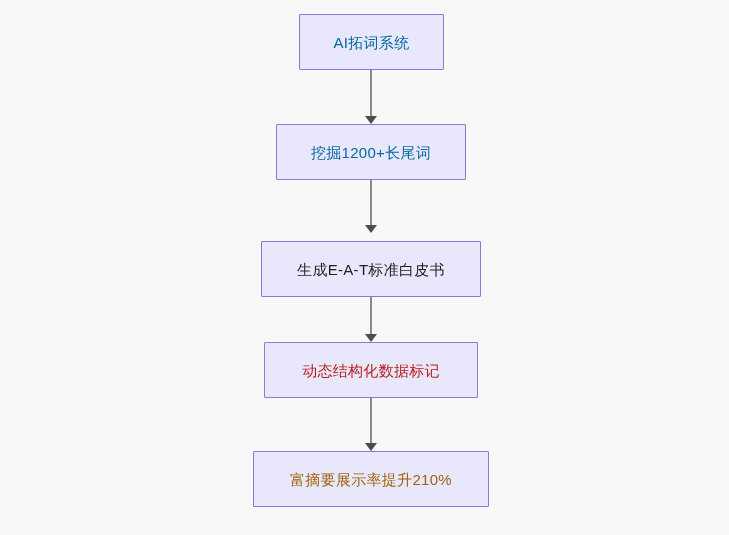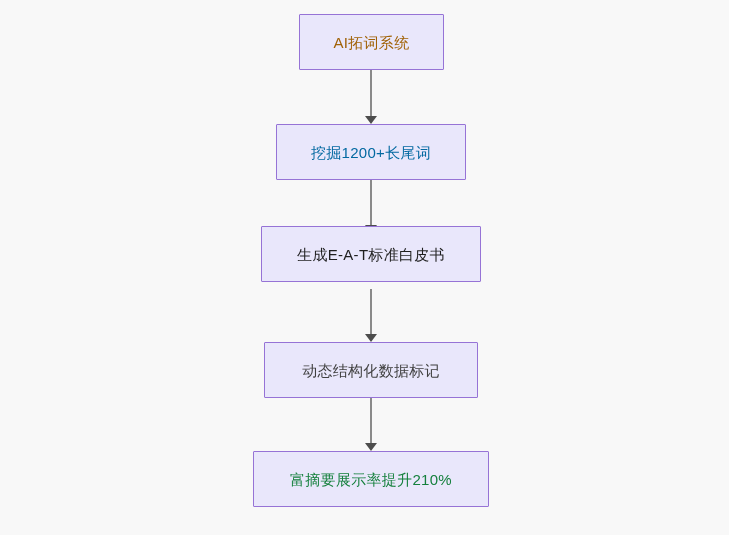--- a/index.html
+++ b/index.html
@@ -74,28 +74,28 @@
   <div class="edge" id="edge-2" style="left: 358px; top: 289px; height: 53px;">
     <div class="edge-line" style="height: 46px; background: rgb(138, 138, 138);"></div>
     <div class="edge-arrow" style="top: 44.5px; border-top-color: rgb(77, 77, 77);"></div>
   </div>
   <div class="edge" id="edge-3" style="left: 358px; top: 398px; height: 53px;">
     <div class="edge-line" style="height: 46px; background: rgb(138, 138, 138);"></div>
     <div class="edge-arrow" style="top: 44.5px; border-top-color: rgb(77, 77, 77);"></div>
   </div>
 
   <div class="node" id="node-0" style="left: 299px; top: 14px; width: 145px; height: 56px; background: rgb(233, 231, 251); border-color: rgb(150, 115, 214);">
-    <span class="node-label" style="color: #a16207;">AI拓词系统</span>
+    <span class="node-label" style="color: #0369a1;">AI拓词系统</span>
   </div>
   <div class="node" id="node-1" style="left: 276px; top: 124px; width: 190px; height: 56px; background: rgb(233, 231, 251); border-color: rgb(150, 115, 214);">
     <span class="node-label" style="color: #0369a1;">挖掘1200+长尾词</span>
   </div>
-  <div class="node" id="node-2" style="left: 261px; top: 226px; width: 220px; height: 56px; background: rgb(233, 231, 251); border-color: rgb(150, 115, 214);">
+  <div class="node" id="node-2" style="left: 261px; top: 241px; width: 220px; height: 56px; background: rgb(233, 231, 251); border-color: rgb(150, 115, 214);">
     <span class="node-label" style="color: rgb(31, 31, 31);">生成E-A-T标准白皮书</span>
   </div>
   <div class="node" id="node-3" style="left: 264px; top: 342px; width: 214px; height: 56px; background: rgb(233, 231, 251); border-color: rgb(150, 115, 214);">
-    <span class="node-label" style="color: #404040;">动态结构化数据标记</span>
+    <span class="node-label" style="color: #b91c1c;">动态结构化数据标记</span>
   </div>
   <div class="node" id="node-4" style="left: 253px; top: 451px; width: 236px; height: 56px; background: rgb(233, 231, 251); border-color: rgb(150, 115, 214);">
-    <span class="node-label" style="color: #15803d;">富摘要展示率提升210%</span>
+    <span class="node-label" style="color: #a16207;">富摘要展示率提升210%</span>
   </div>
 
 </div>
 
 </body></html>

